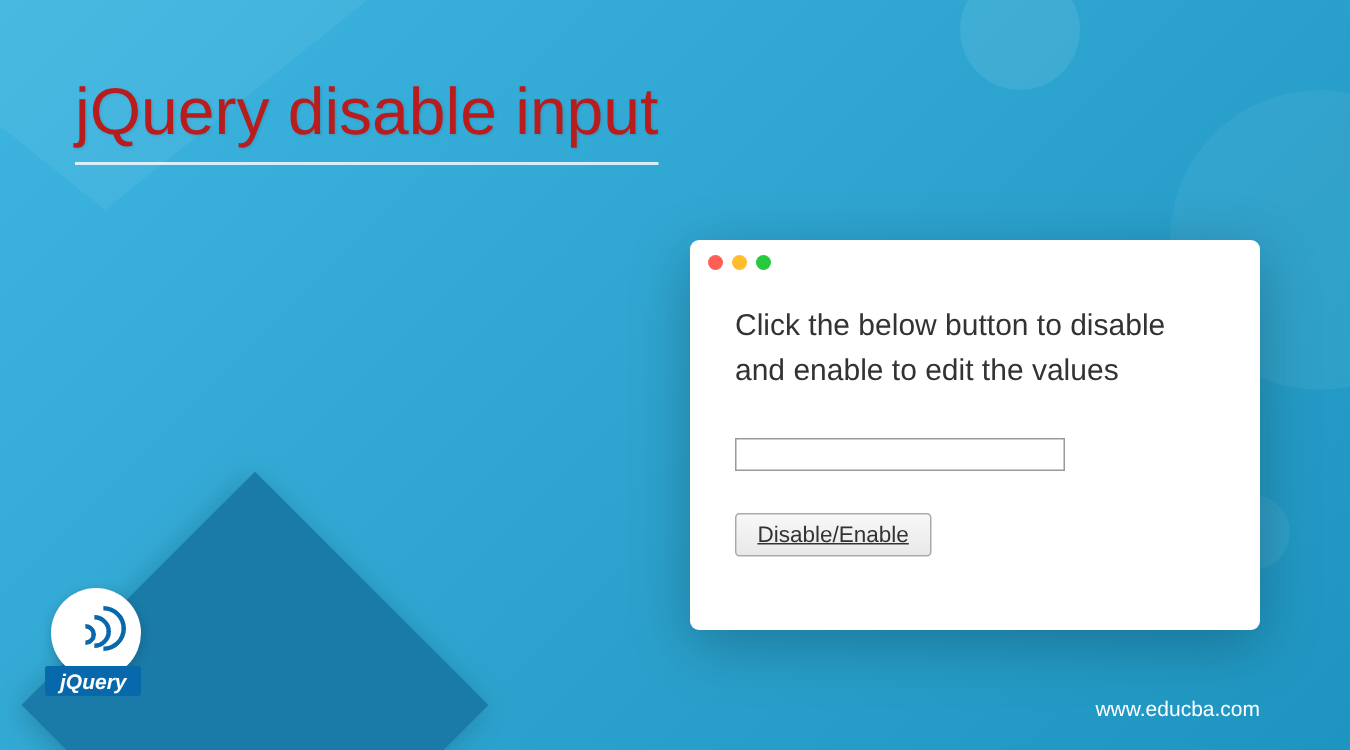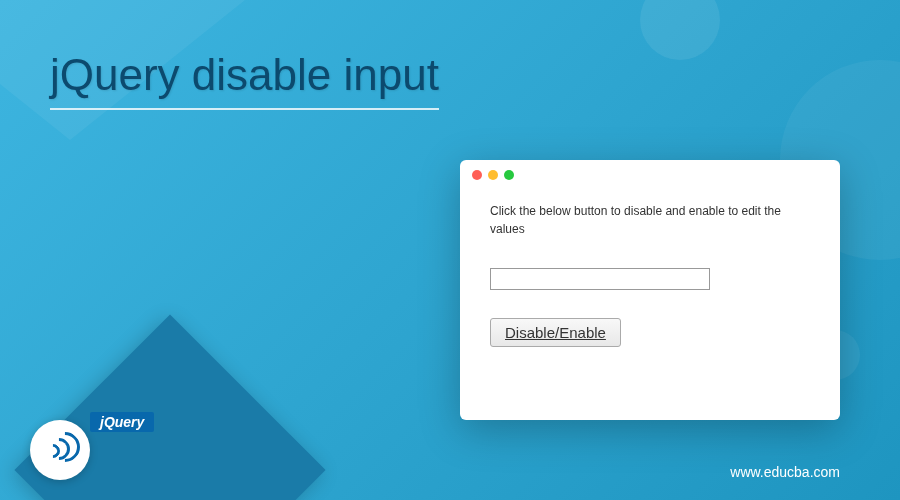--- a/index.html
+++ b/index.html
@@ -72,21 +72,21 @@
       border-right: 250px solid transparent;
       border-top: 200px solid rgba(255, 255, 255, 0.06);
       top: -60px;
       left: -180px;
     }
     
     .page-title {
       position: absolute;
       top: 50px;
       left: 50px;
-      color: #0c4a6e;
+      color: #b91c1c;
       font-size: 44px;
       font-weight: 300;
       border-bottom: 2px solid rgba(255, 255, 255, 0.8);
       padding-bottom: 8px;
       text-shadow: 1px 1px 2px rgba(0,0,0,0.1);
     }
     
     .demo-window {
       position: absolute;
       top: 160px;
@@ -114,21 +114,21 @@
     
     .dot-red { background: #ff5f56; }
     .dot-yellow { background: #ffbd2e; }
     .dot-green { background: #27c93f; }
     
     .window-content {
       padding: 12px 30px;
     }
     
     .instruction-text {
-      font-size: 12px;
+      font-size: 20px;
       color: #333;
       line-height: 1.5;
       margin-bottom: 30px;
       font-weight: 300;
     }
     
     .text-input {
       width: 220px;
       height: 22px;
       border: 1px solid #999;
@@ -145,25 +145,25 @@
       padding: 5px 14px;
       font-size: 15px;
       color: #333;
       cursor: pointer;
       font-weight: 300;
       text-decoration: underline;
     }
     
     .jquery-logo {
       position: absolute;
-      bottom: 20px;
+      bottom: 36px;
       left: 30px;
       display: flex;
-      flex-direction: row;
-      align-items: flex-start;
+      flex-direction: column;
+      align-items: flex-end;
     }
     
     .jquery-icon {
       width: 60px;
       height: 60px;
       background: white;
       border-radius: 50%;
       display: flex;
       align-items: center;
       justify-content: center;

